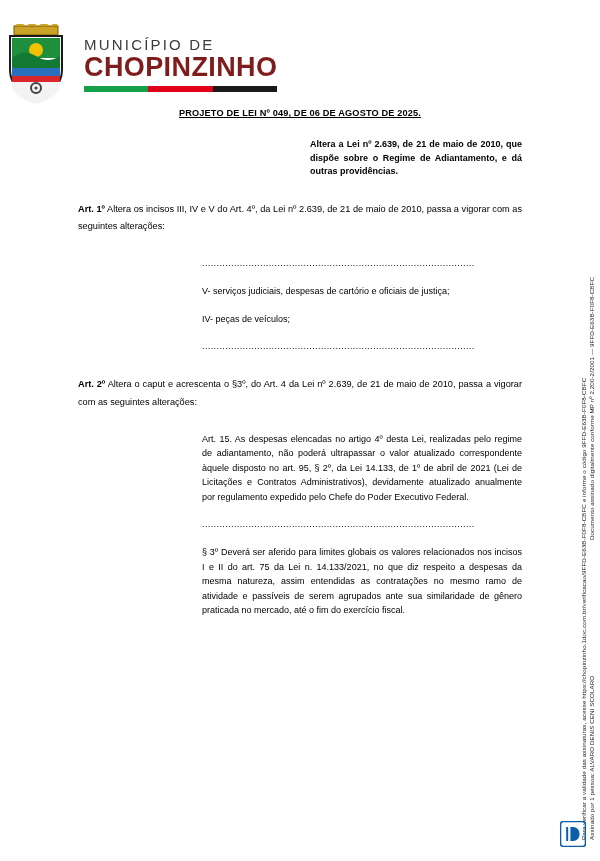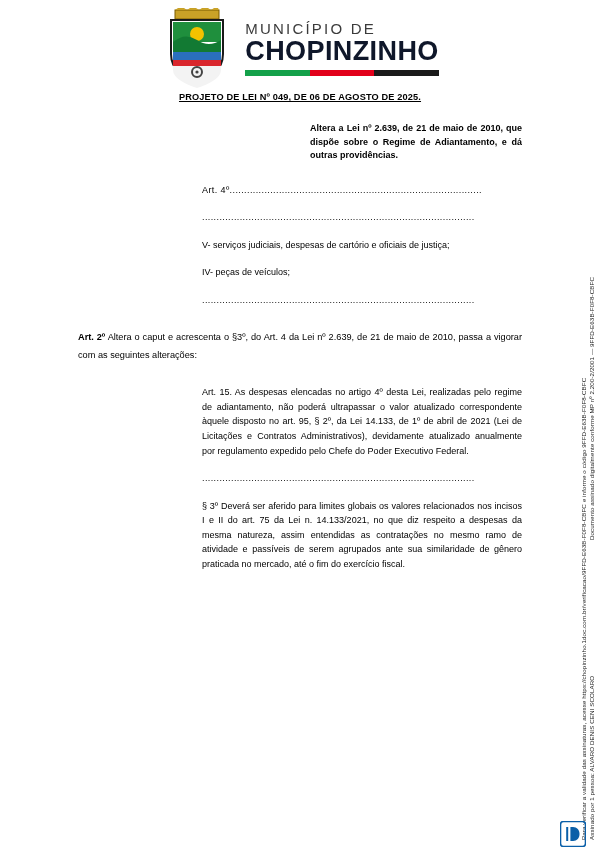--- a/index.html
+++ b/index.html
@@ -18,23 +18,22 @@
 
   .page {
     position: relative;
     width: 600px;
     height: 861px;
     box-sizing: border-box;
   }
 
   
   .header {
-    padding-top: 8px;
-    display: flex;
-    justify-content: center;
+    padding-top: 24px;
+    display: flex;
     align-items: center;
   }
   .header-inner {
     display: flex;
     align-items: center;
     gap: 12px;
   }
   .crest {
     width: 72px;
     height: 80px;
@@ -50,21 +49,21 @@
   }
   .brand-line1 {
     font-size: 15px;
     letter-spacing: 2.2px;
     color: #3b3b3b;
     font-weight: 500;
   }
   .brand-line2 {
     font-size: 27px;
     letter-spacing: 0.4px;
-    color: #0f172a;
+    color: #7f1d1d;
     font-weight: bold;
     margin-top: 2px;
   }
   .brand-bar {
     margin-top: 5px;
     height: 6px;
     width: 100%;
     display: flex;
   }
   .brand-bar span { flex: 1 1 0; display:block; height:100%; }
@@ -198,23 +197,25 @@
       </div>
     </div>
   </div>
 
   <div class="doc">
 
     <div class="law-title">PROJETO DE LEI Nº 049, DE 06 DE AGOSTO DE 2025.</div>
 
     <div class="ementa">Altera a Lei nº 2.639, de 21 de maio de 2010, que dispõe sobre o Regime de Adiantamento, e dá outras providências.</div>
 
+    <div class="art-block">
+      <b>Art. 1º</b><span> Altera os incisos III, IV e V do Art. 4º, da Lei nº 2.639, de 21 de maio de 2010, passa a vigorar com as seguintes alterações:</span>
+    </div>
 
     <div class="quote">
-      <p class="dots">Art. 4º.......................................................................................</p>
       <p class="dots">..............................................................................................</p>
       <p>V- serviços judiciais, despesas de cartório e oficiais de justiça;</p>
       <p>IV- peças de veículos;</p>
       <p class="dots">..............................................................................................</p>
     </div>
 
     <div class="art-block">
       <b>Art. 2º</b><span> Altera o caput e acrescenta o §3º, do Art. 4 da Lei nº 2.639, de 21 de maio de 2010, passa a vigorar com as seguintes alterações:</span>
     </div>
 

